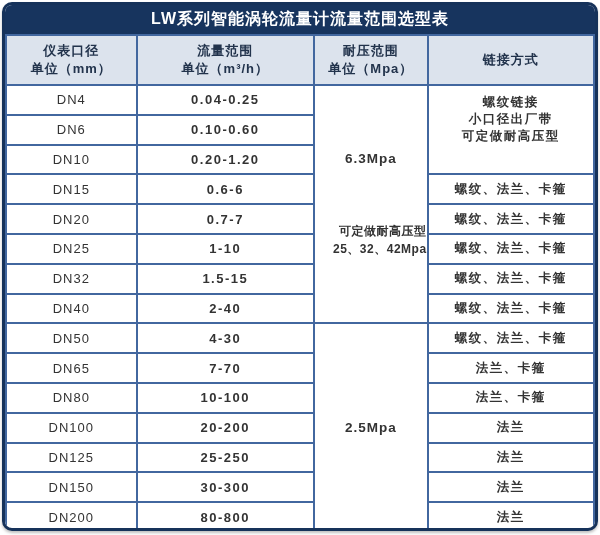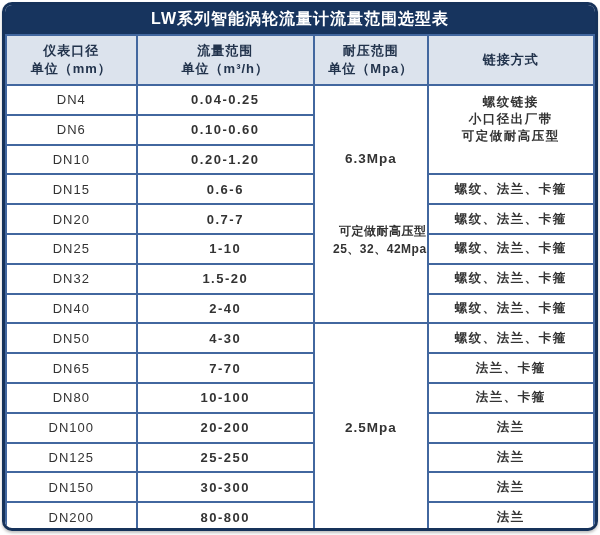--- a/index.html
+++ b/index.html
@@ -151,21 +151,21 @@
         <td class="flow">0.7-7</td>
         <td class="conn">螺纹、法兰、卡箍</td>
       </tr>
       <tr>
         <td class="dn">DN25</td>
         <td class="flow">1-10</td>
         <td class="conn">螺纹、法兰、卡箍</td>
       </tr>
       <tr>
         <td class="dn">DN32</td>
-        <td class="flow">1.5-20</td>
+        <td class="flow">1.5-15</td>
         <td class="conn">螺纹、法兰、卡箍</td>
       </tr>
       <tr>
         <td class="dn">DN40</td>
         <td class="flow">2-40</td>
         <td class="conn">螺纹、法兰、卡箍</td>
       </tr>
       <tr>
         <td class="dn">DN50</td>
         <td class="flow">4-30</td>

